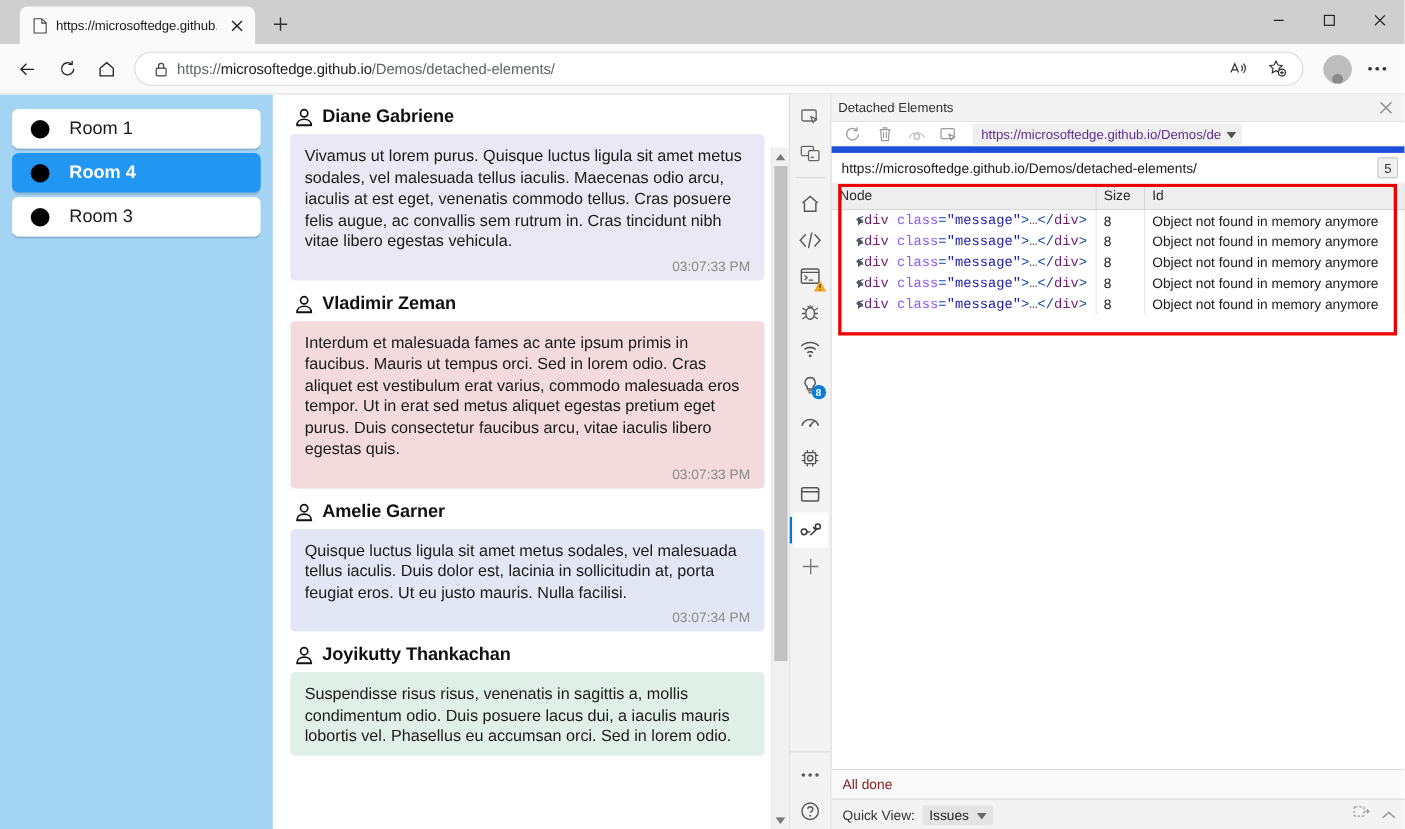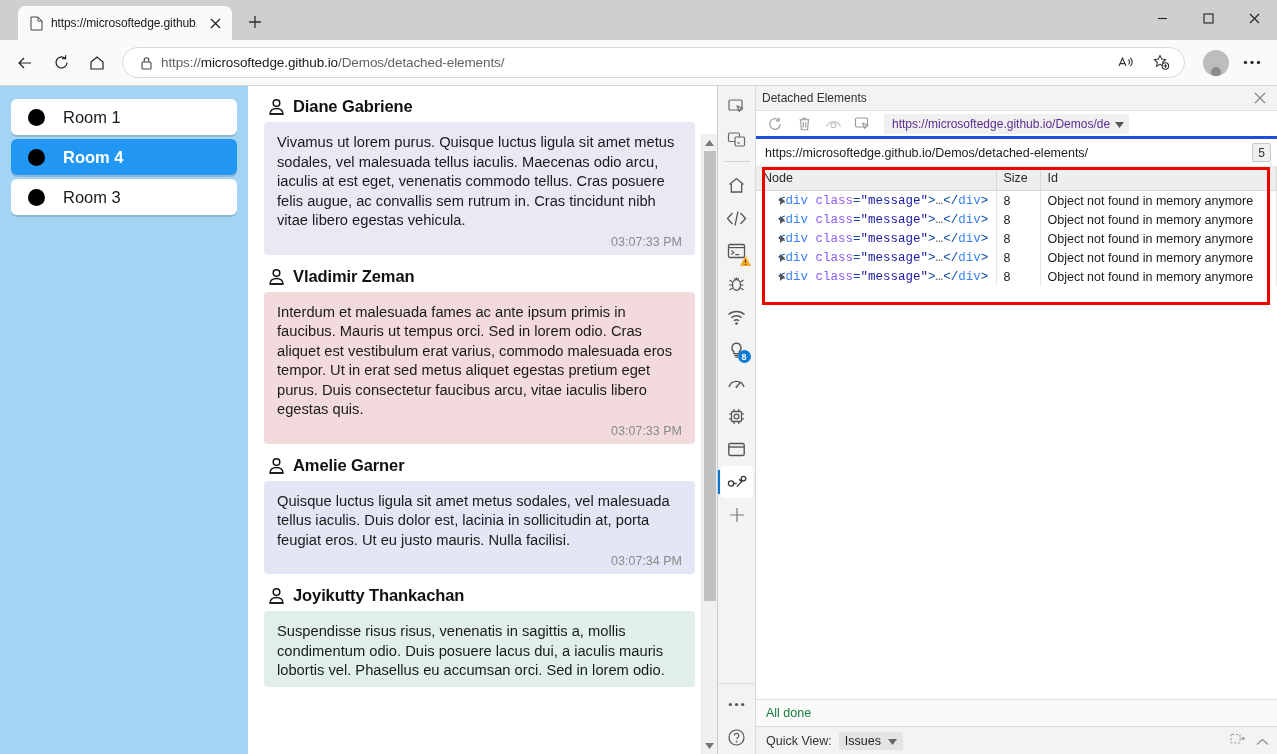--- a/index.html
+++ b/index.html
@@ -121,21 +121,21 @@
 
   .dt-header {
     height: 25px; flex: 0 0 25px; background: #f3f3f3; display: flex; align-items: center;
     padding: 0 6px 0 6px; border-bottom: 1px solid #e0e0e0;
   }
   .dt-title { font-size: 12px; color: #303030; }
   .dt-close { margin-left: auto; width: 22px; height: 20px; display: flex; align-items: center; justify-content: center; }
 
   .dt-toolbar {
     height: 28px; flex: 0 0 28px; display: flex; align-items: center;
-    padding: 0 6px; gap: 3px; background: #ffffff; border-bottom: 3px solid #1d4ed8;
+    padding: 0 6px; gap: 3px; background: #ffffff; border-bottom: 6px solid #1d4ed8;
   }
   .dt-tbtn { width: 26px; height: 22px; display: flex; align-items: center; justify-content: center; border-radius: 3px; }
   .dt-select {
     margin-left: 6px; height: 20px; background: #f0f0f0; border-radius: 2px;
     display: flex; align-items: center; padding: 0 5px 0 8px; gap: 5px;
     font-size: 12px; color: #5c2d91; max-width: 250px;
   }
   .dt-select .sel-text { white-space: nowrap; overflow: hidden; }
 
   .dt-urlrow {
@@ -160,28 +160,28 @@
   .dt-table td {
     font-size: 12.5px; padding: 2.5px 7px; color: #1a1a1a; border-right: 1px solid #e6e6e6;
     white-space: nowrap; overflow: hidden;
   }
   .col-node { width: 240px; }
   .col-size { width: 44px; }
   .node-cell { font-family: "Liberation Mono", monospace; font-size: 12px; padding-left: 22px !important; position: relative; }
   .tri { position: absolute; left: 24px; top: 6px; width: 0; height: 0;
          border-left: 5px solid #555; border-top: 4px solid transparent; border-bottom: 4px solid transparent; }
   .tag-br { color: #0d47a1; }
-  .tag-nm { color: #3b82f6; text-align: right; }
+  .tag-nm { color: #701a75; text-align: right; }
   .attr-nm { color: #8b5cf6; }
   .attr-vl { color: #1a1aa6; }
   .ell { color: #555; }
 
   .dt-status {
     height: 27px; flex: 0 0 27px; border-top: 1px solid #e0e0e0; background: #fafafa;
-    display: flex; align-items: center; padding-left: 10px; font-size: 12.5px; color: #15803d;
+    display: flex; align-items: center; padding-left: 10px; font-size: 12.5px; color: #7f1d1d;
   }
   .dt-quickview {
     height: 28px; flex: 0 0 28px; border-top: 1px solid #d9d9d9; background: #f3f3f3;
     display: flex; align-items: center; padding: 0 8px 0 10px; gap: 7px;
   }
   .qv-label { font-size: 12.5px; color: #333; }
   .qv-sel {
     background: #e4e4e4; border-radius: 2px; padding: 2px 6px; display: flex;
     align-items: center; gap: 7px; font-size: 12.5px; color: #222;
   }

